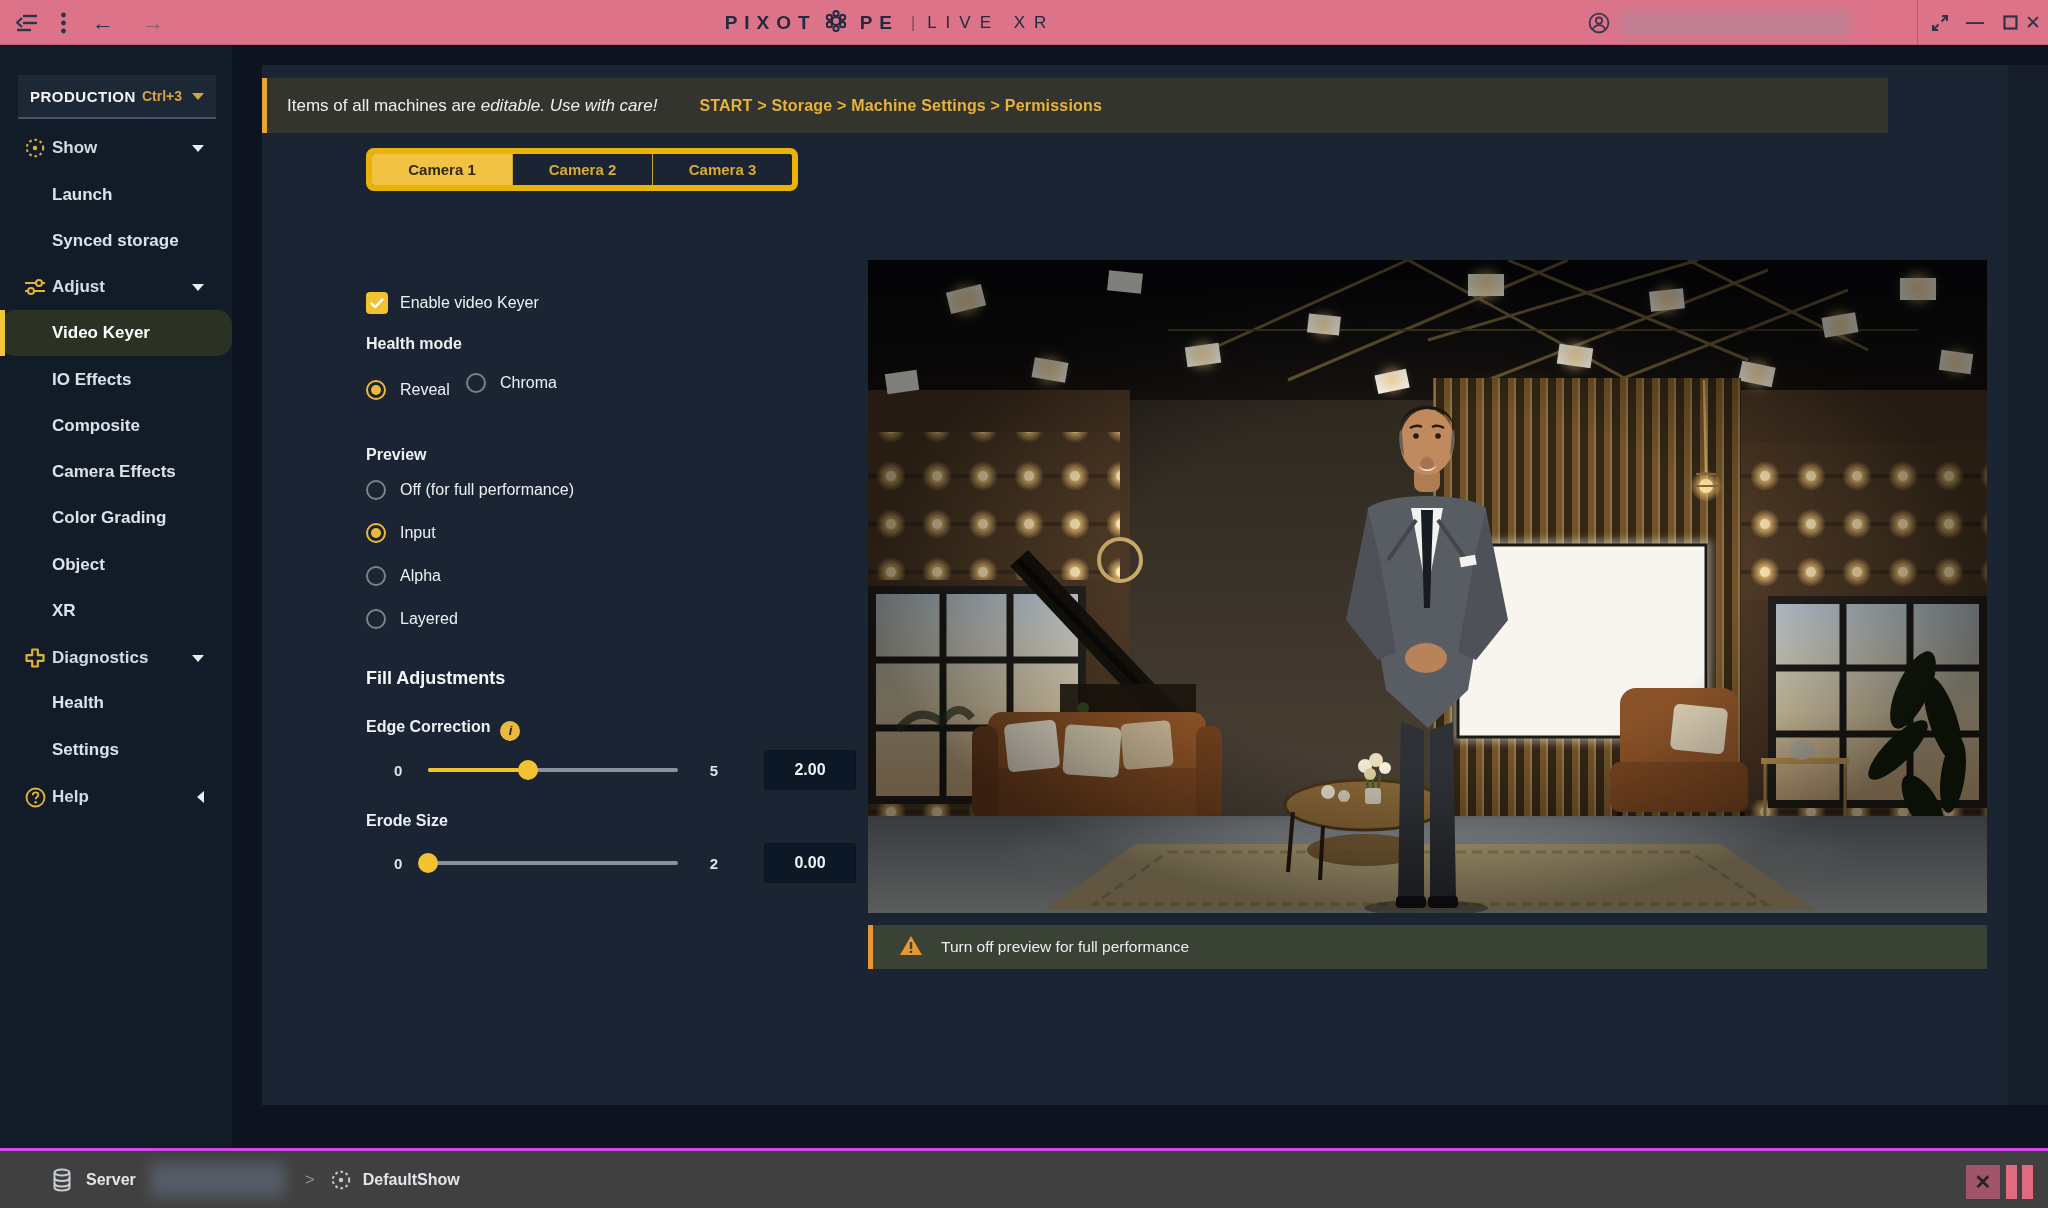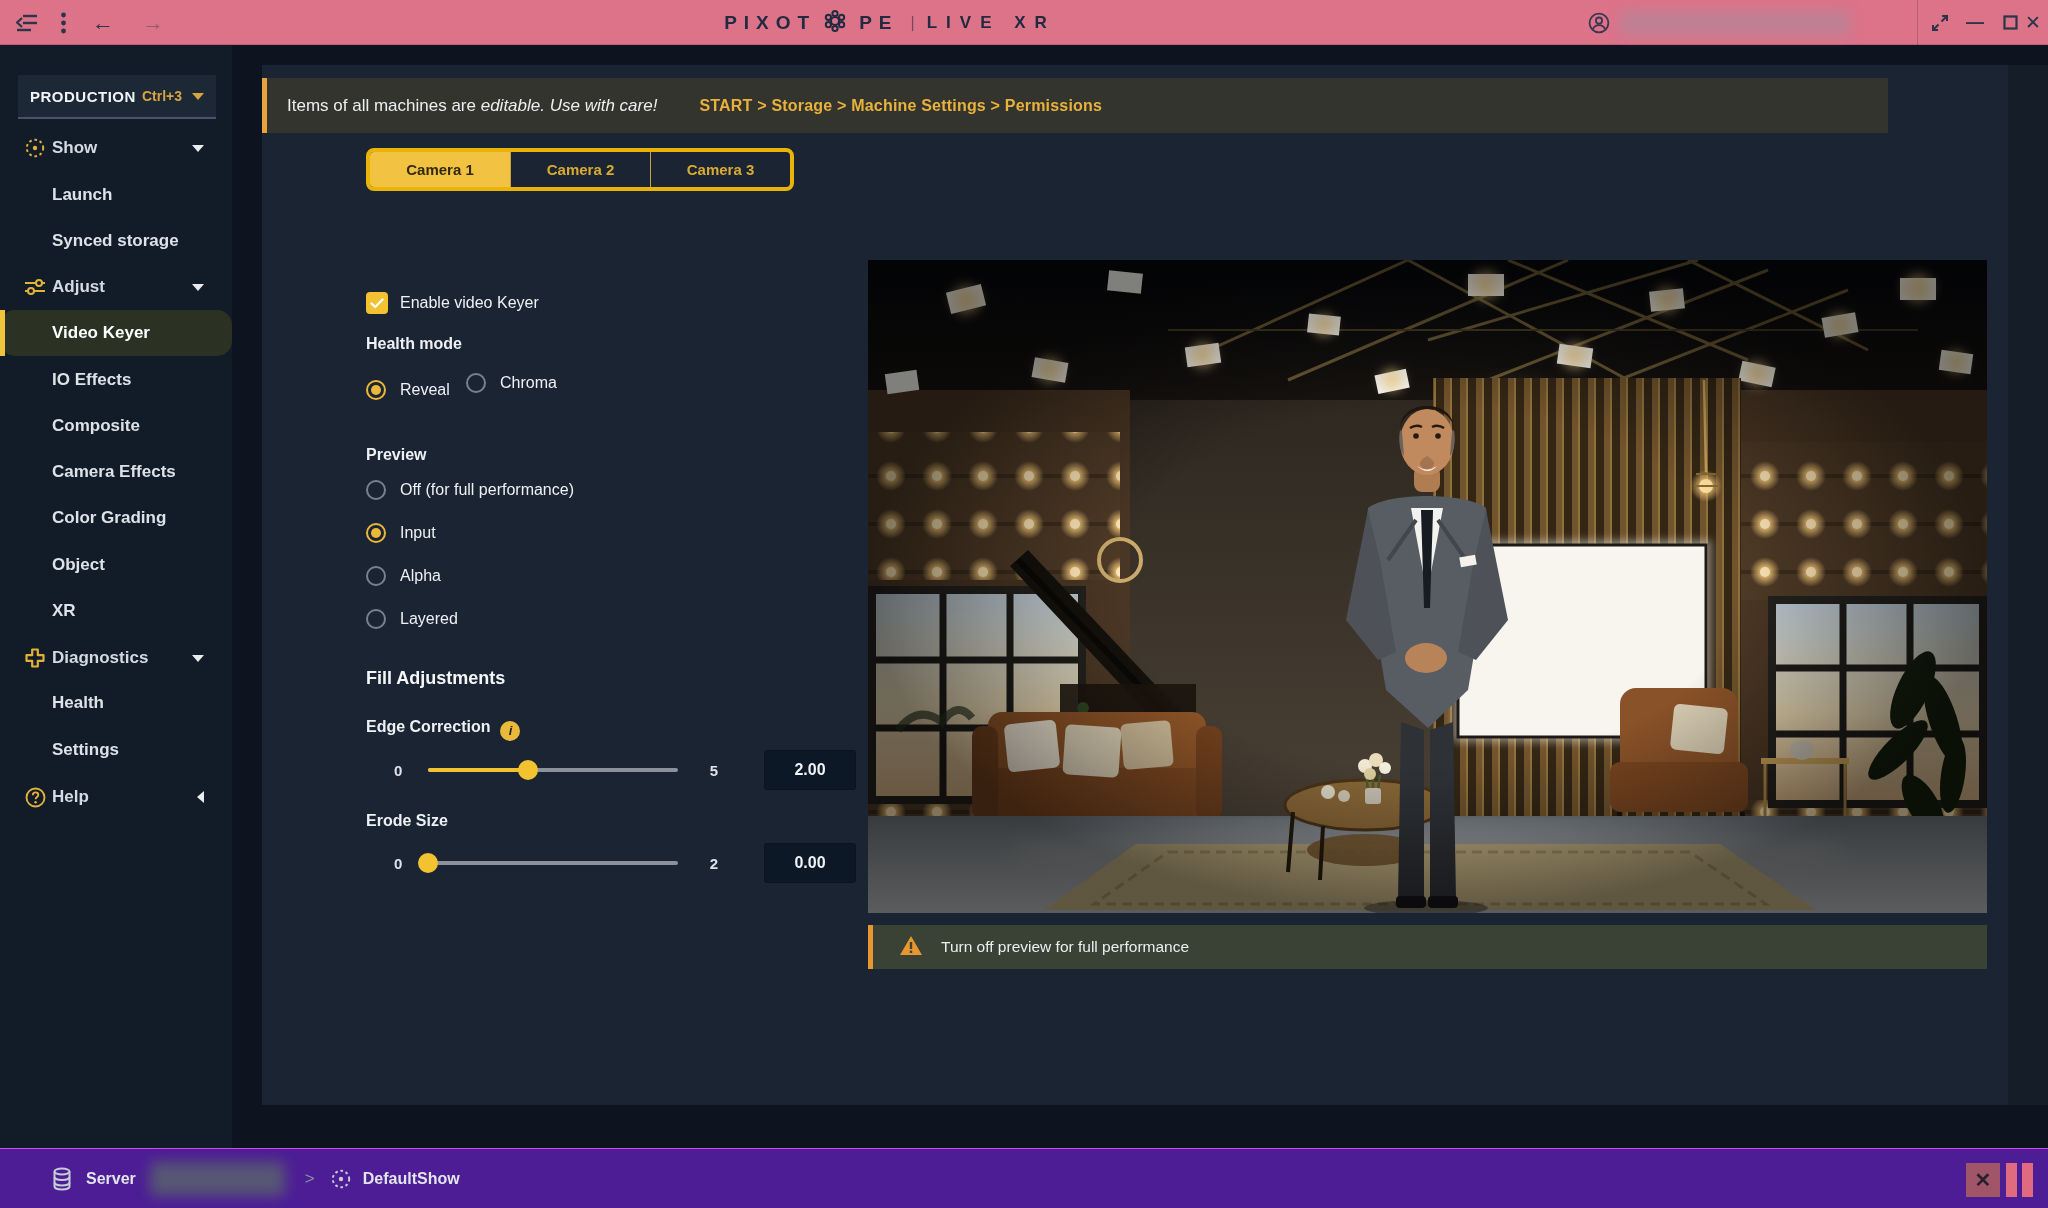--- a/index.html
+++ b/index.html
@@ -14,21 +14,21 @@
   .tb-ic { position:absolute; top:0; height:45px; display:flex; align-items:center;
            justify-content:center; color:#2b3448; }
   .tb-ic svg { display:block; }
   .tb-arrow { font-size:22px; font-weight:700; color:#2b3448; }
   .tb-arrow.disabled { opacity:.38; }
   .logo { position:absolute; left:690px; top:0; width:400px; height:45px;
           display:flex; align-items:center; justify-content:center; gap:10px;
           color:#222a40; }
   .logo .brand { font-size:19px; font-weight:700; letter-spacing:7px; }
   .logo .sep { font-size:16px; opacity:.55; margin:0 2px; }
-  .logo .product { font-size:17px; font-weight:700; letter-spacing:9px; }
+  .logo .product { font-size:17px; font-weight:400; letter-spacing:9px; }
   .logo .gearO { display:inline-block; margin:0 2px 0 -3px; }
   .user-blur { position:absolute; left:1620px; top:10px; width:230px; height:26px;
                border-radius:5px; background:#bf8094; filter:blur(6px); }
   .tb-divider { position:absolute; left:1917px; top:0; width:1px; height:45px;
                 background:rgba(60,30,40,.25); }
   .winbtn { width:30px; cursor:default; }
 
   
   .sidebar { position:absolute; left:0; top:45px; width:232px; height:1103px;
              background:#121b28; }
@@ -63,21 +63,21 @@
 
   .banner { position:absolute; left:262px; top:78px; width:1626px; height:55px;
             background:#33342e; border-left:5px solid #e8a33d;
             display:flex; align-items:center; padding-left:20px; }
   .banner-text { font-size:17px; color:#eceef0; }
   .banner-text .em { font-style:italic; }
   .breadcrumb { font-size:16px; font-weight:700; color:#e9b23c; margin-left:42px;
                 letter-spacing:.2px; cursor:pointer; }
 
   .tabs { position:absolute; left:366px; top:148px; height:43px; display:flex;
-          border:4px solid #eab308; border-radius:8px; overflow:hidden; }
+          border:6px solid #eab308; border-radius:8px; overflow:hidden; }
   .tab { width:140px; height:100%; display:flex; align-items:center; justify-content:center;
          font-size:15px; font-weight:700; color:#d9ab33; cursor:pointer;
          border-left:1px solid #c9a23a; background:transparent; }
   .tab:first-child { border-left:none; }
   .tab.active { background:#f2c343; color:#33290f; }
 
   .ctl-label { position:absolute; left:366px; font-size:16px; font-weight:700; color:#eef1f4; }
   .checkbox-row { position:absolute; left:366px; top:292px; display:flex;
                   align-items:center; gap:12px; cursor:pointer; }
   .checkbox { width:22px; height:22px; background:#f2c230; border-radius:4px;
@@ -118,21 +118,21 @@
                  background:#000; overflow:hidden; }
   .preview-img svg { display:block; width:1119px; height:653px; }
 
   .warnbar { position:absolute; left:868px; top:925px; width:1119px; height:44px;
              background:#3a4135; border-left:5px solid #e8962f;
              display:flex; align-items:center; padding-left:26px; gap:18px; }
   .warn-text { font-size:15.5px; color:#eceef0; }
 
   
   .statusbar { position:absolute; left:0; top:1148px; width:2048px; height:60px;
-               background:#4c1d95; border-top:1px solid #d946ef;
+               background:#404040; border-top:3px solid #d946ef;
                display:flex; align-items:center; }
   .sb-item { display:flex; align-items:center; }
   .sb-text { font-size:16px; font-weight:700; color:#e2e6eb; }
   .sb-blur { width:135px; height:34px; margin-left:14px; border-radius:4px;
              background:#59616e; filter:blur(7px); opacity:.85; }
   .sb-chev { font-size:17px; color:#8a93a0; margin:0 16px 0 20px; }
   .sb-close { position:absolute; left:1966px; top:14px; width:34px; height:34px;
               background:#a05568; display:flex; align-items:center; justify-content:center;
               color:#27202f; font-size:20px; font-weight:700; cursor:pointer; }
   .sb-bar { position:absolute; top:14px; width:11px; height:34px; background:#e06a80; }

